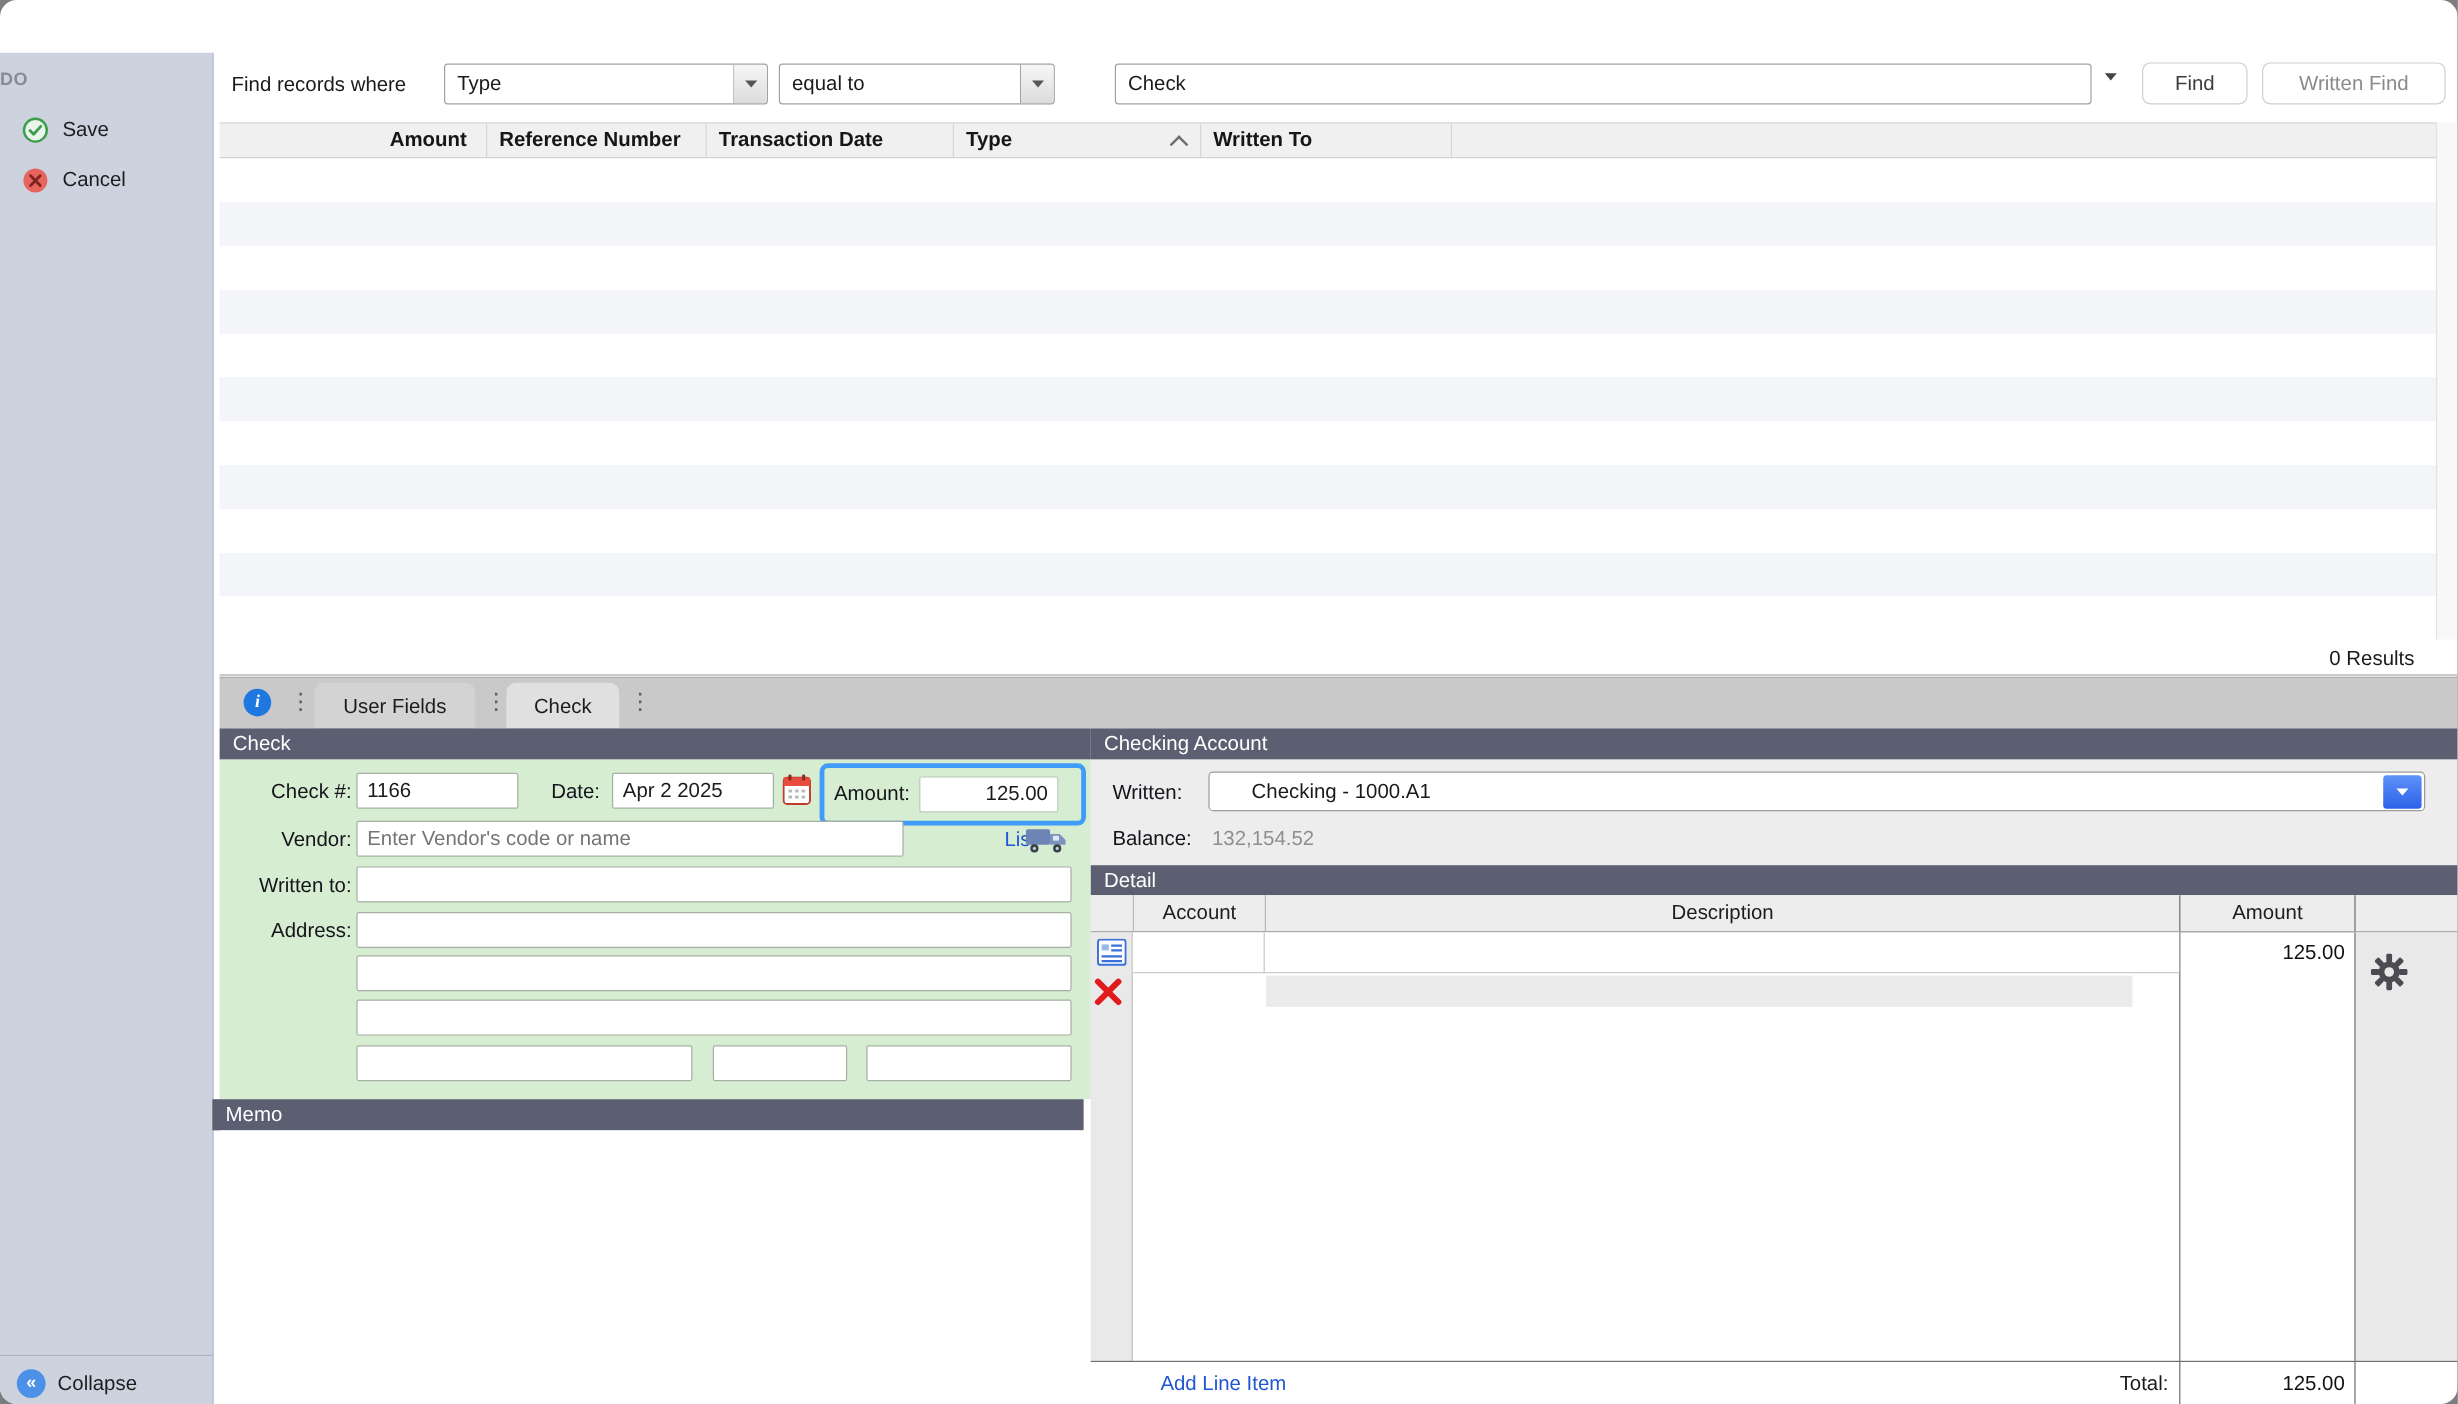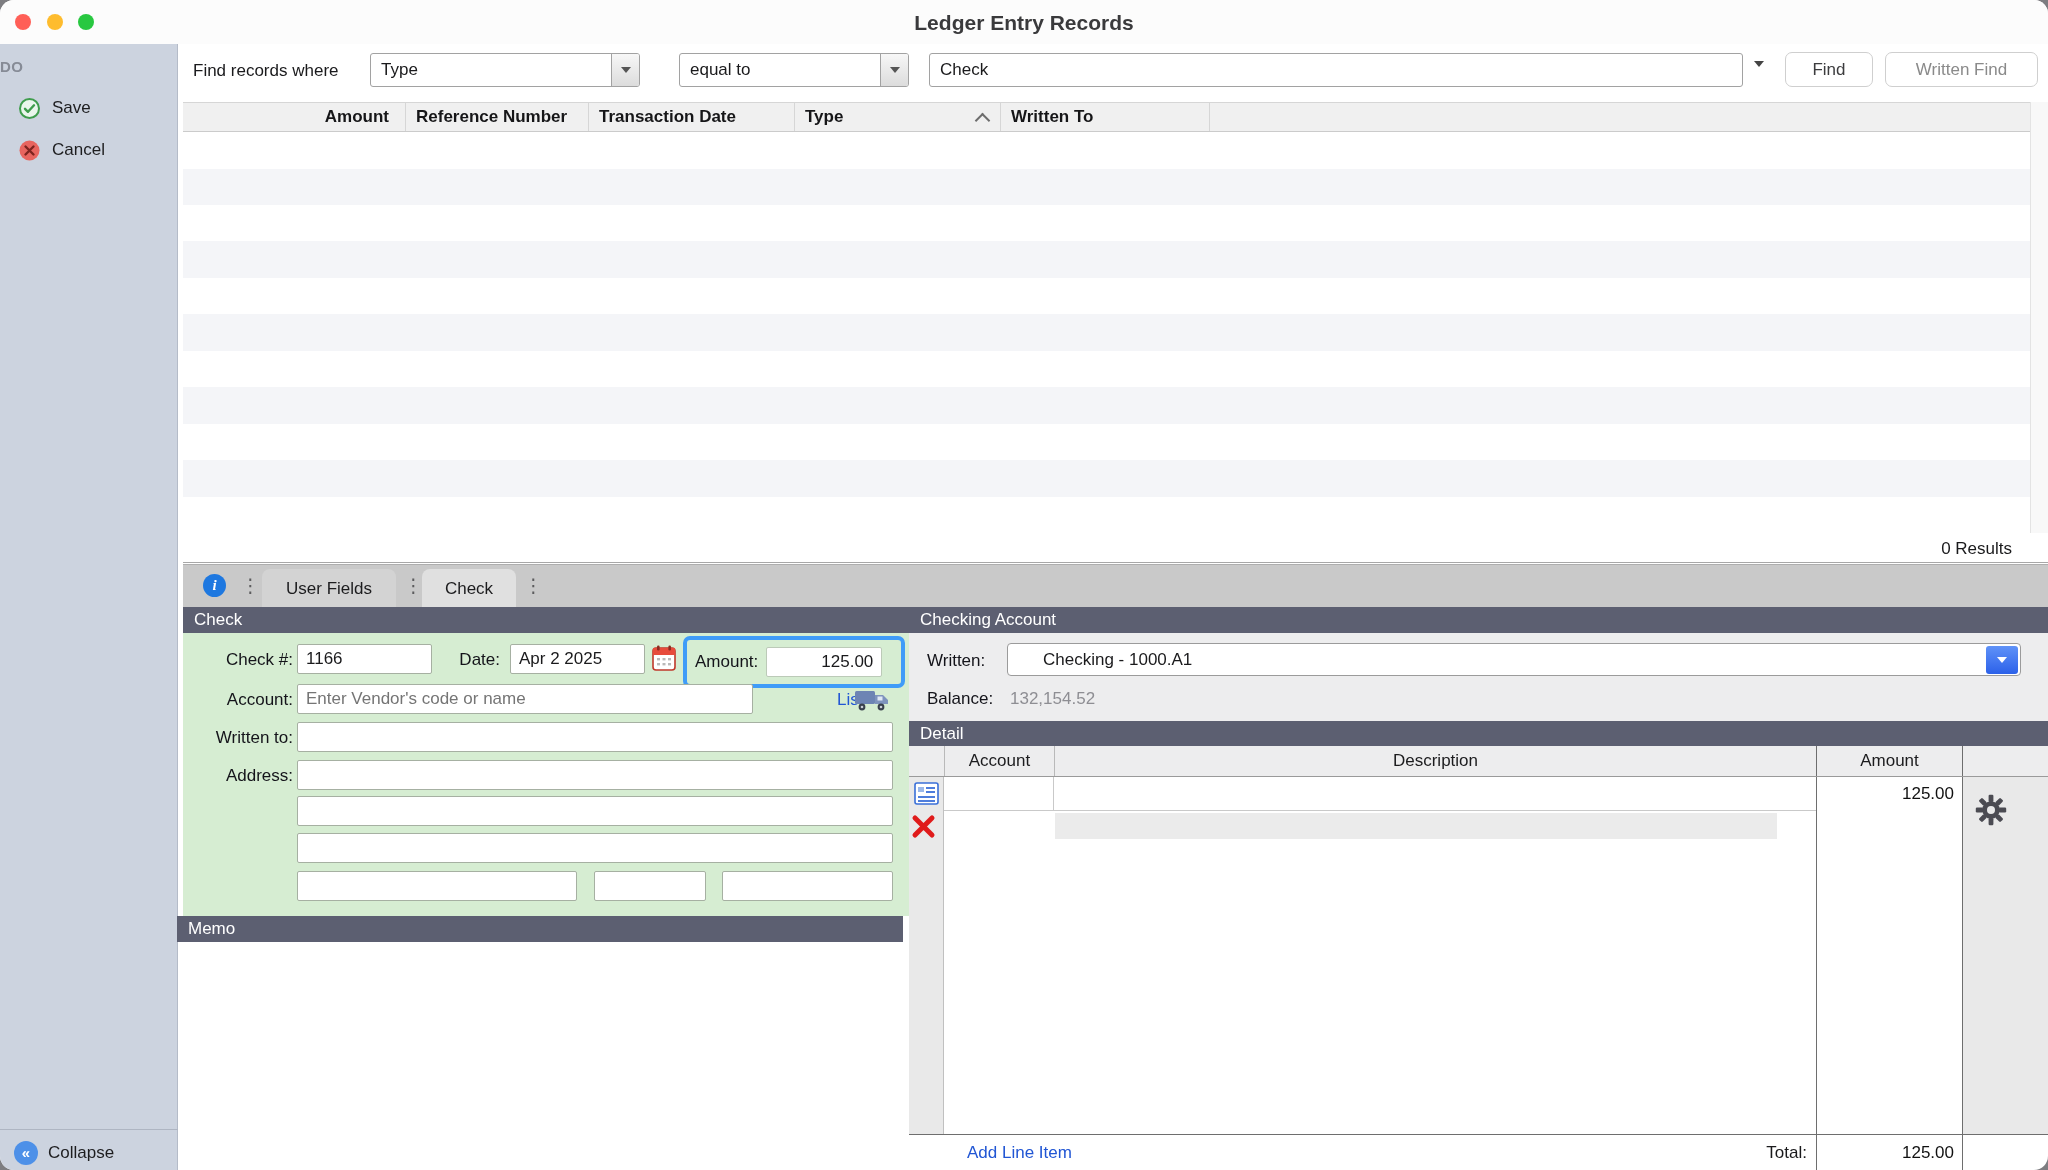--- a/index.html
+++ b/index.html
@@ -44,26 +44,20 @@
   .ddl-blue{position:absolute;right:2px;top:2px;width:32px;height:28px;border-radius:3px;background:linear-gradient(#5f92f8,#2c61e9);display:flex;align-items:center;justify-content:center;}
   .detail-th{font-size:17px;color:#1c1c1e;line-height:30px;text-align:center;box-sizing:border-box;}
   .vline-dark{position:absolute;width:1px;background:#6e6e6e;}
   .cellamount{font-size:17px;color:#111;text-align:right;}
 </style>
 </head>
 <body>
 
 <div class="window">
 
-  <div class="abs titlebar">
-    <div class="abs light" style="left:15px;background:#ff5f57;"></div>
-    <div class="abs light" style="left:47px;background:#febc2e;"></div>
-    <div class="abs light" style="left:78px;background:#28c840;"></div>
-    <div class="abs wtitle">Ledger Entry Records</div>
-  </div>
 
   <div class="abs sidebar">
     <div class="abs side-sec">DO</div>
 
     <div class="abs side-item" style="top:50px;">
       <span class="abs" style="left:18px;top:3px;">
         <svg width="23" height="23" viewBox="0 0 23 23">
             <circle cx="11.5" cy="11.5" r="9.5" fill="#eaf6ec" stroke="#3f9d4d" stroke-width="2"></circle>
             <path d="M7 11.8 l3 3 l6-6.5" fill="none" stroke="#3f9d4d" stroke-width="2.4" stroke-linecap="round" stroke-linejoin="round"></path>
           </svg>
@@ -91,21 +85,21 @@
 
   <div class="abs txt" style="left:193px;top:61px;">Find records where</div>
 
   <div class="abs dd" style="left:370px;top:53px;width:270px;">
     <span class="val">Type</span>
     <span class="btn">
         <span class="caret-down"></span>
       </span>
   </div>
 
-  <div class="abs dd" style="left:649px;top:53px;width:230px;margin-left:30px;">
+  <div class="abs dd" style="left:649px;top:53px;width:230px;">
     <span class="val">equal to</span>
     <span class="btn">
         <span class="caret-down"></span>
       </span>
   </div>
 
   <input class="abs find-input" style="left: 929px; top: 53px; width: 814px;" value="Check">
 
   <span class="abs" style="left:1754px;top:67px;"><span class="caret-down" style="border-top-color:#444;"></span></span>
 
@@ -163,21 +157,21 @@
           <rect x="16" y="18" width="3" height="2.4"></rect>
         </g>
       </svg>
   </span>
 
   <div class="focusbox" style="left:683px;top:636px;width:214px;height:44px;">
     <span class="flabel" style="position:static;padding-left:8px;">Amount:</span>
     <input class="ginput" style="position: static; margin-left: 8px; width: 116px; text-align: right; border-color: rgb(188, 202, 184);" value="125.00">
   </div>
 
-  <div class="flabel rlabel" style="left:183px;top:690px;width:110px;">Account:</div>
+  <div class="flabel rlabel" style="left:183px;top:690px;width:110px;">Vendor:</div>
   <input class="ginput" style="left: 297px; top: 684px; width: 456px;" placeholder="Enter Vendor's code or name">
   <span class="abs blue-link" style="left:837px;top:690px;">List</span>
   <span class="abs" style="left:854px;top:687px;">
     <svg width="36" height="26" viewBox="0 0 36 26">
         <rect x="1" y="4" width="20" height="13" rx="1.5" fill="#6d84b4"></rect>
         <path d="M21 8 h8 l5 5 v4 h-13 z" fill="#7e93bd"></path>
         <rect x="23.5" y="9.5" width="5" height="4" fill="#dfe8f5"></rect>
         <circle cx="8" cy="20" r="3.4" fill="#39404d"></circle>
         <circle cx="27" cy="20" r="3.4" fill="#39404d"></circle>
         <circle cx="8" cy="20" r="1.3" fill="#c8cdd6"></circle>

